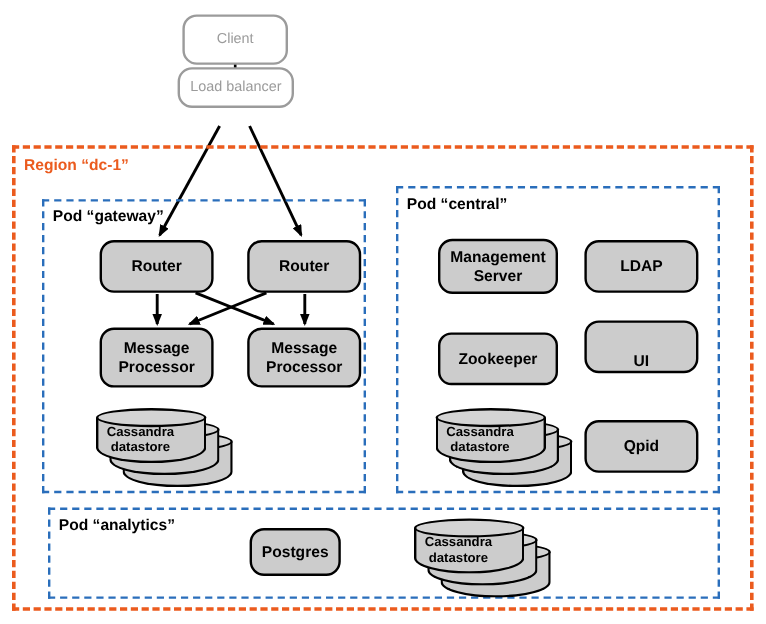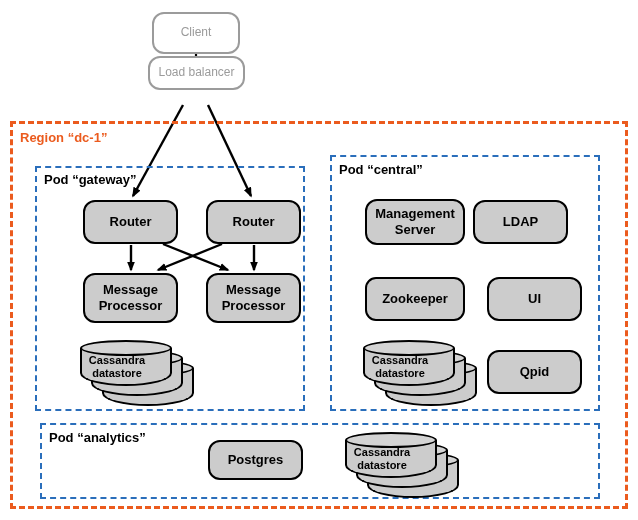--- a/index.html
+++ b/index.html
@@ -210,27 +210,27 @@
 datastore</div>
   </div>
 
   <div class="pod" style="left:330px; top:155px; width:270px; height:256px;"></div>
   <div class="pod-label" style="left:339px; top:162px;">Pod “central”</div>
 
   <div class="node" style="left:365px; top:199px; width:100px; height:46px;">
     <span>Management
 Server</span>
   </div>
-  <div class="node" style="left:473px; top:200px; width:95px; height:44px;">
+  <div class="node" style="left:487px; top:200px; width:95px; height:44px;">
     <span>LDAP</span>
   </div>
   <div class="node" style="left:365px; top:277px; width:100px; height:44px;border-radius:11px;">
     <span>Zookeeper</span>
   </div>
-  <div class="node" style="left:487px; top:277px; width:95px; height:44px;">
+  <div class="node" style="left:487px; top:267px; width:95px; height:44px;align-items:flex-end;">
     <span>UI</span>
   </div>
   <div class="node" style="left:487px; top:350px; width:95px; height:44px;">
     <span>Qpid</span>
   </div>
 
   <div class="ds-stack" style="left:363px; top:340px;">
     <div class="cyl" style="left:22px; top:20px;">
       <div class="body"></div>
         <div class="top"></div>
@@ -243,21 +243,21 @@
       <div class="body"></div>
         <div class="top"></div>
     </div>
     <div class="ds-label">Cassandra
 datastore</div>
   </div>
 
   <div class="pod" style="left:40px; top:423px; width:560px; height:76px;"></div>
   <div class="pod-label" style="left:49px; top:430px;">Pod “analytics”</div>
 
-  <div class="node" style="left:208px; top:440px; width:95px; height:40px;">
+  <div class="node" style="left:208px; top:440px; width:76px; height:40px;">
     <span>Postgres</span>
   </div>
 
   <div class="ds-stack" style="left:345px; top:432px;">
     <div class="cyl" style="left:22px; top:20px;">
       <div class="body"></div>
         <div class="top"></div>
     </div>
     <div class="cyl" style="left:11px; top:10px;">
       <div class="body"></div>

